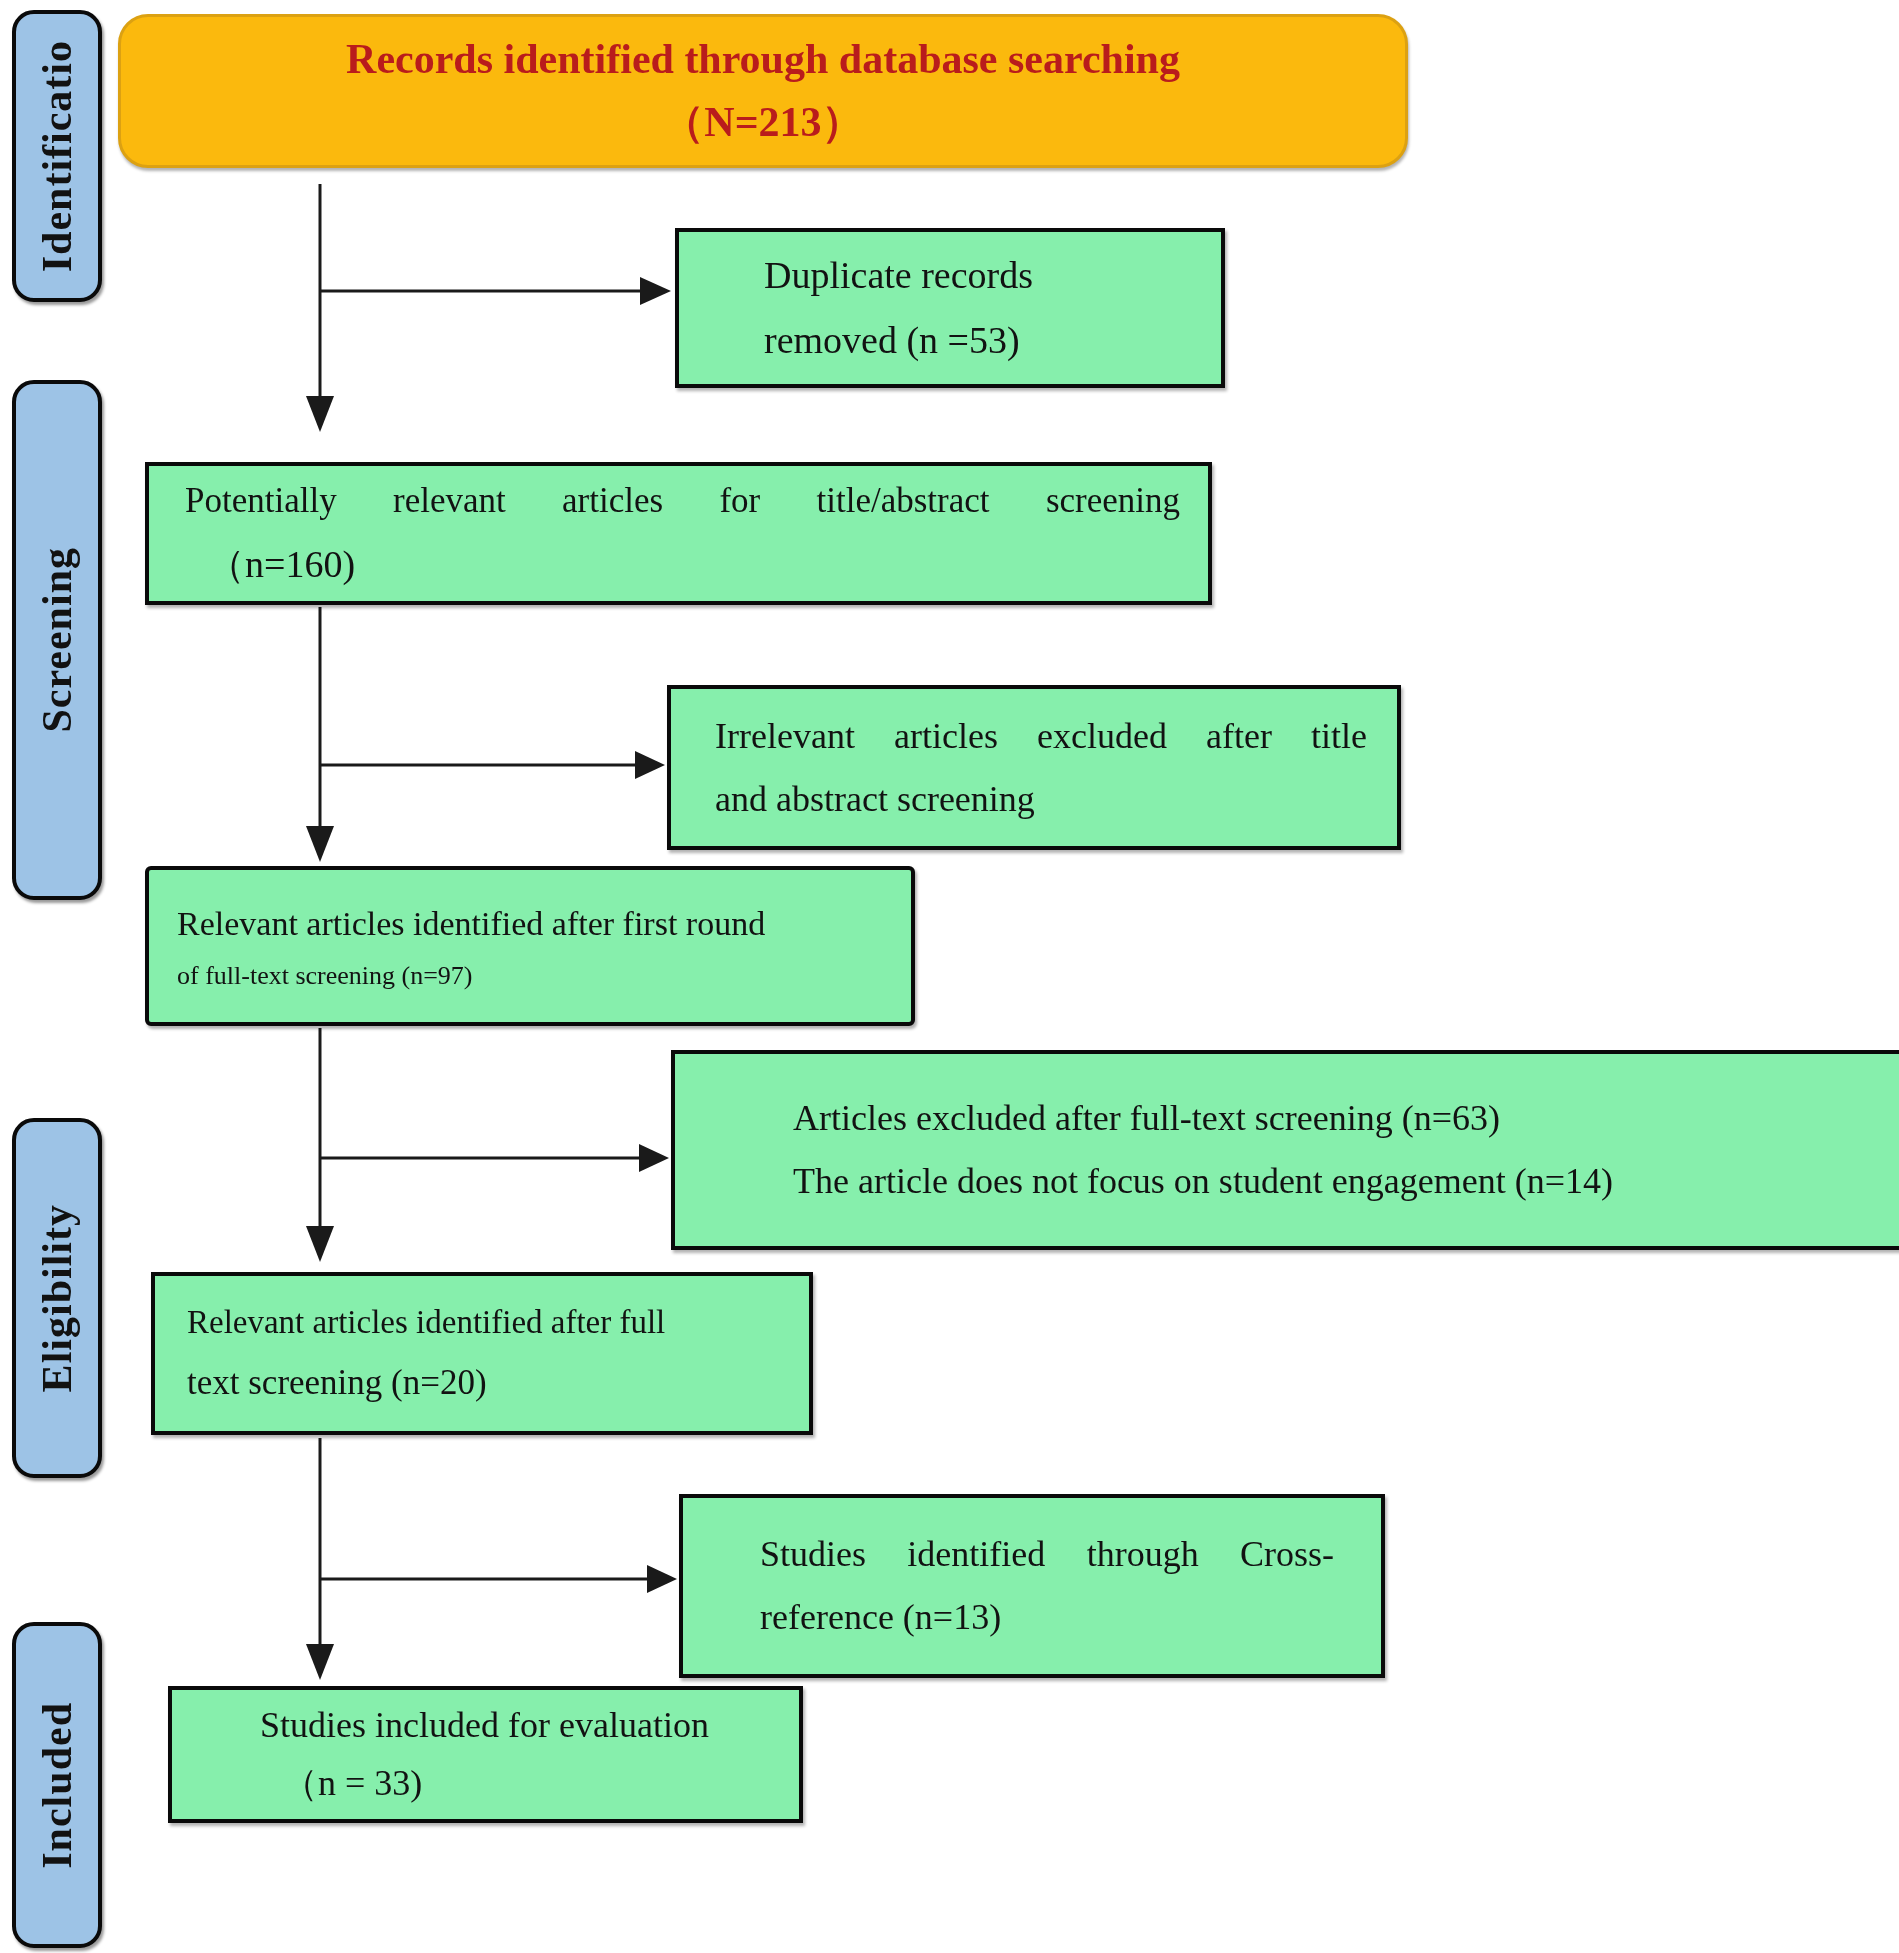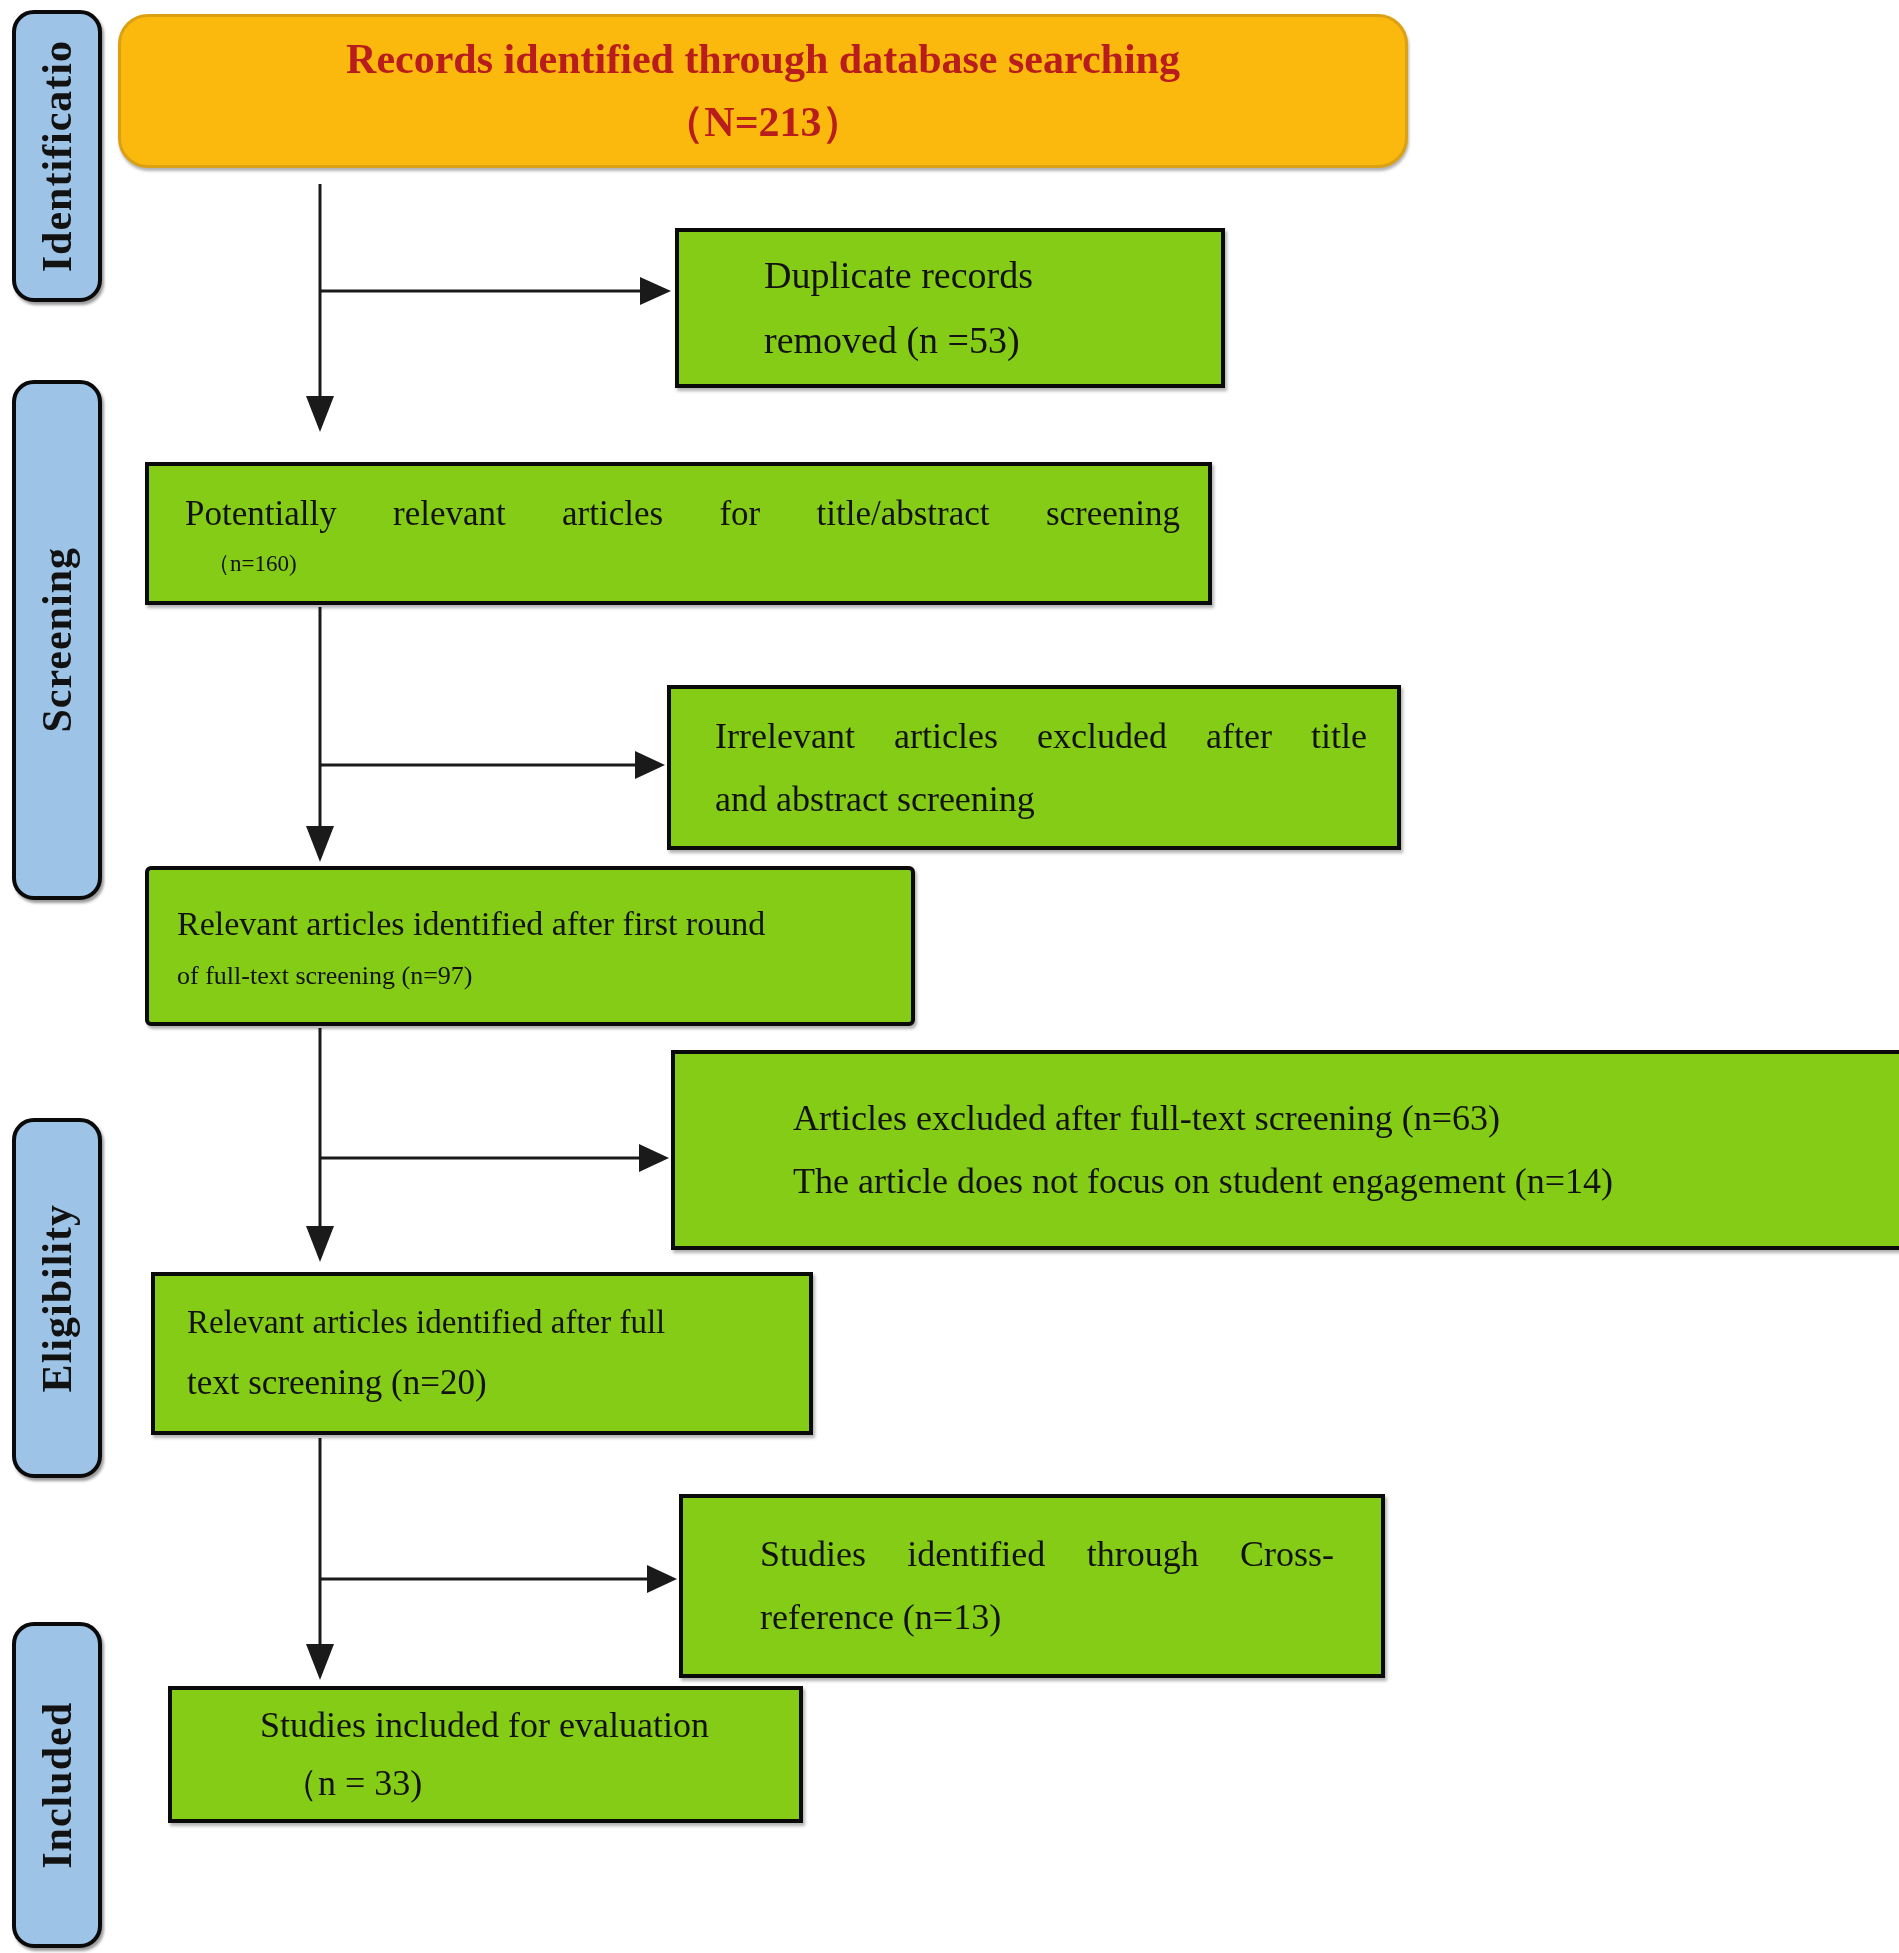--- a/index.html
+++ b/index.html
@@ -52,21 +52,21 @@
     box-sizing: border-box;
   }
   .source .ln {
     font-weight: bold;
     font-size: 42px;
     line-height: 1.5;
     color: #b91c1c;
   }
   .box {
     position: absolute;
-    background: #84cc16;
+    background: #86efac;
     border: 4px solid var(--box-border, #0a0a0a);
     display: flex;
     flex-direction: column;
     justify-content: center;
     box-shadow: 2px 3px 3px rgba(0,0,0,0.30);
     box-sizing: border-box;
   }
   .box .ln {
     font-size: 36px;
     line-height: 1.75;
@@ -135,21 +135,21 @@
     <div class="ln">（N=213）</div>
   </div>
 
   <div class="box" style="left:675px; top:228px; width:550px; height:160px; padding:0 20px 0 85px;">
     <div class="ln" style="font-size:38px; line-height:1.7;">Duplicate records</div>
     <div class="ln" style="font-size:38px; line-height:1.7;">removed (n =53)</div>
   </div>
 
   <div class="box" style="left:145px; top:462px; width:1067px; height:143px; padding:0 28px 0 36px;">
     <div class="ln just" style="font-size:35px;">Potentially relevant articles for title/abstract screening</div>
-    <div class="ln" style="font-size:23px; padding-left:22px;">（n=160)</div>
+    <div class="ln" style="font-size:38px; padding-left:22px;">（n=160)</div>
   </div>
 
   <div class="box" style="left:667px; top:685px; width:734px; height:165px; padding:0 30px 0 44px;">
     <div class="ln just">Irrelevant articles excluded after title</div>
     <div class="ln">and abstract screening</div>
   </div>
 
   <div class="box" style="left:145px; top:866px; width:770px; height:160px; padding:0 10px 0 28px;border-radius:6px;">
     <div class="ln" style="font-size:34px;">Relevant articles identified after first round</div>
     <div class="ln" style="font-size:26px;">of full-text screening (n=97)</div>

